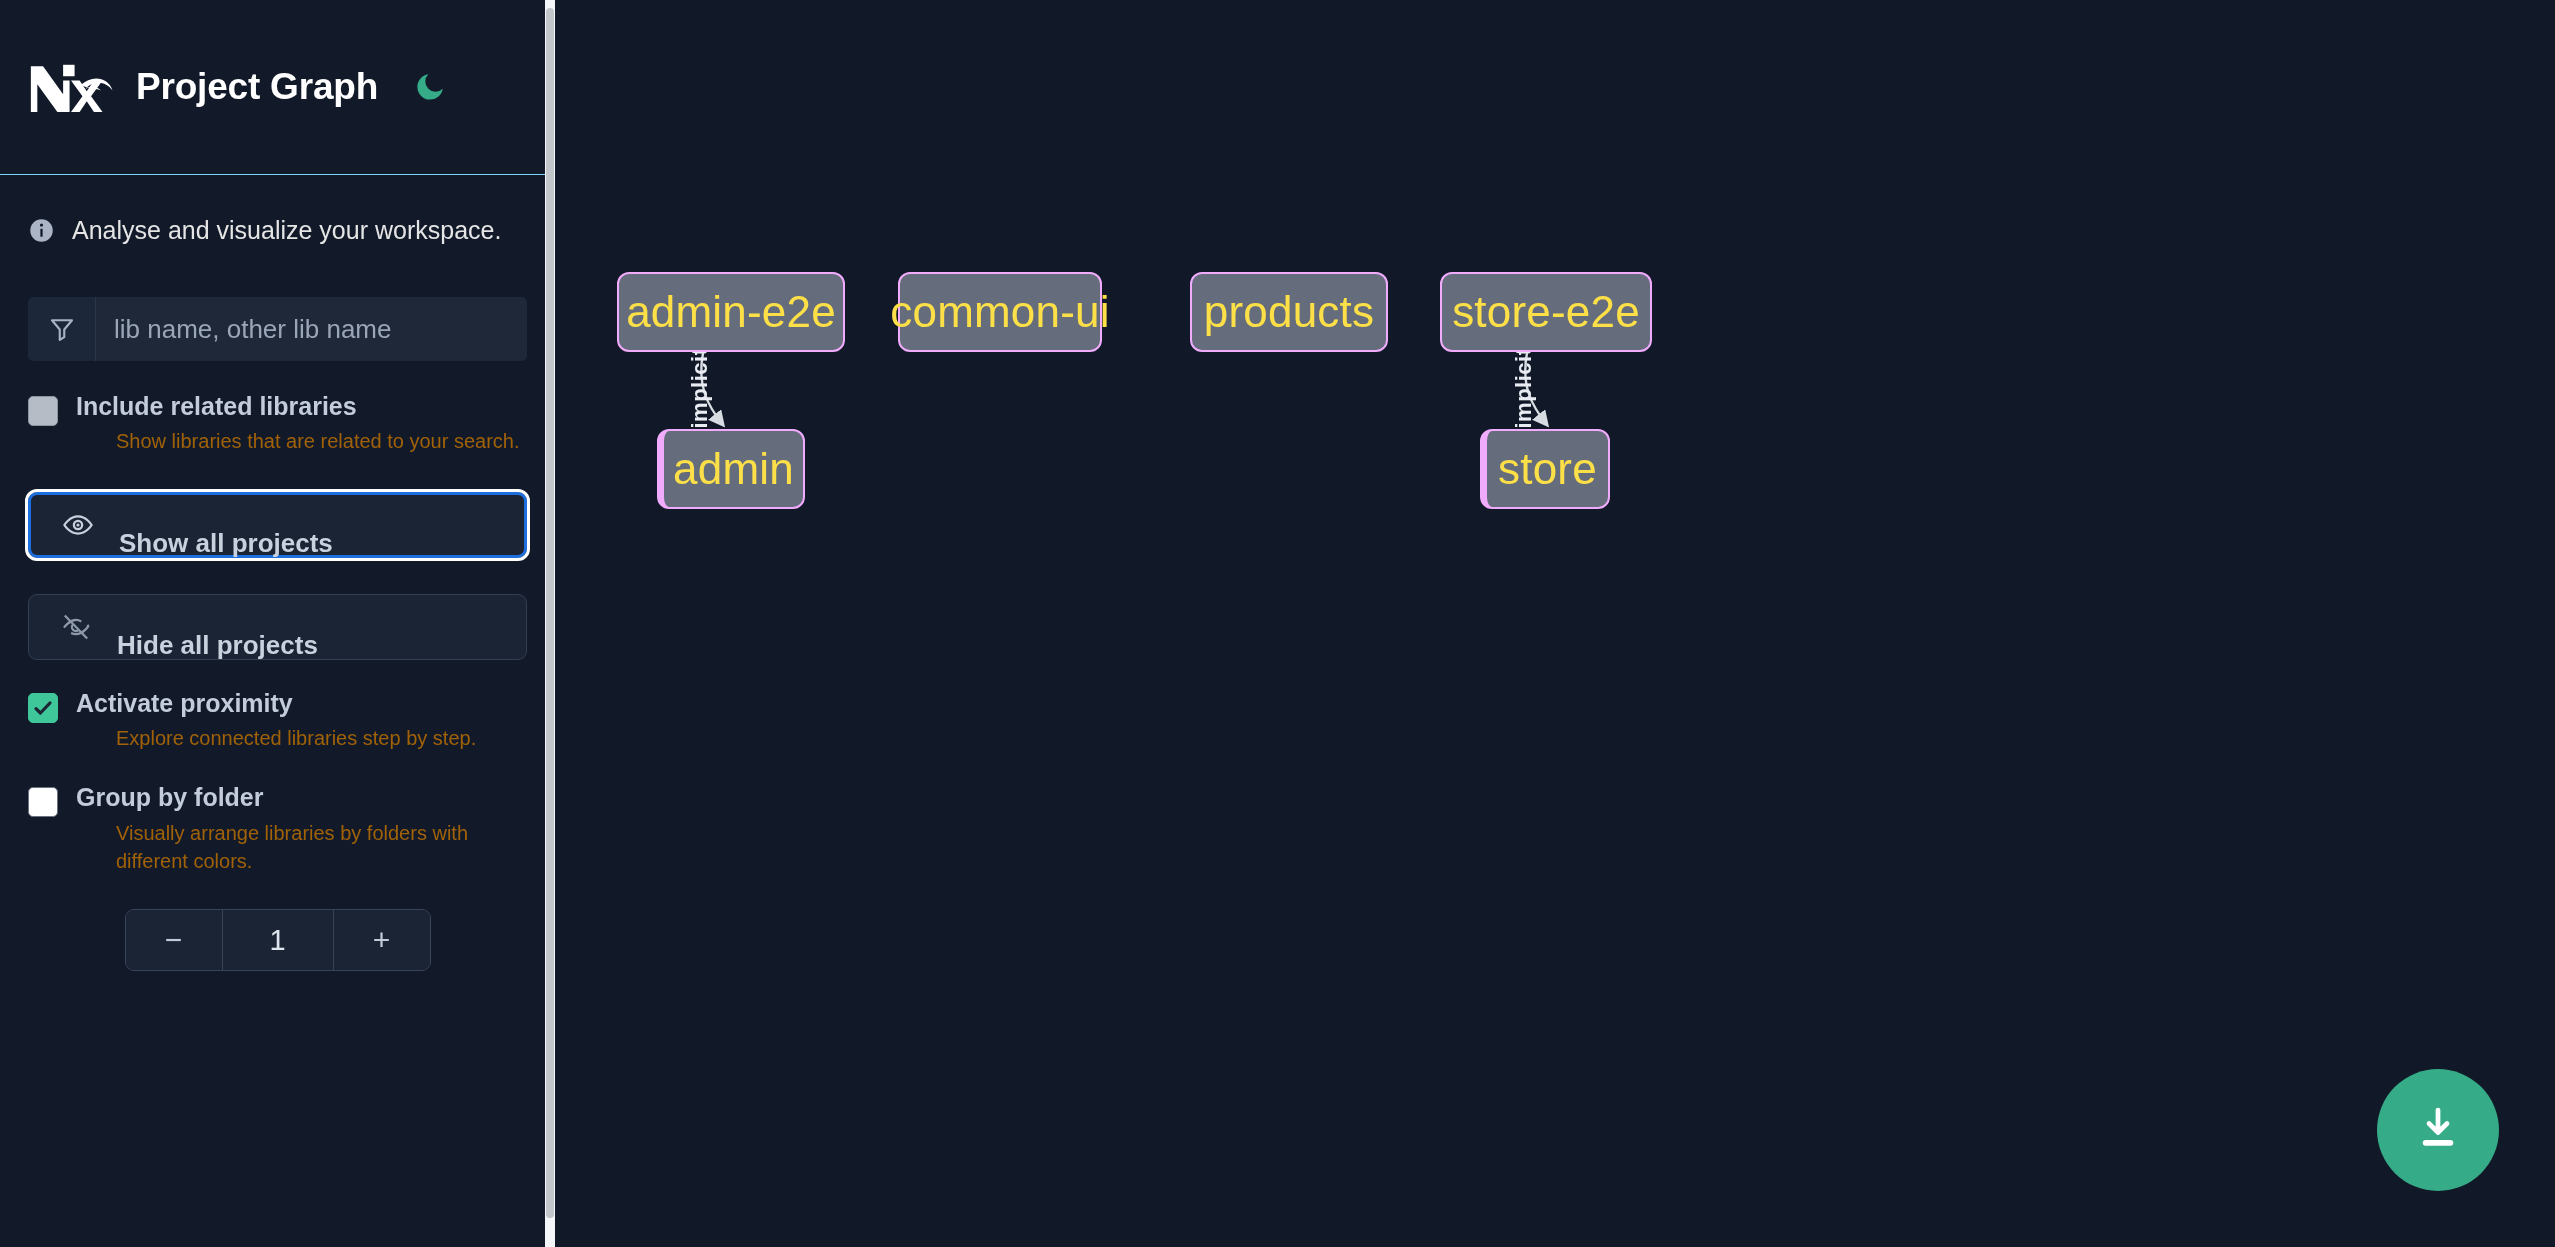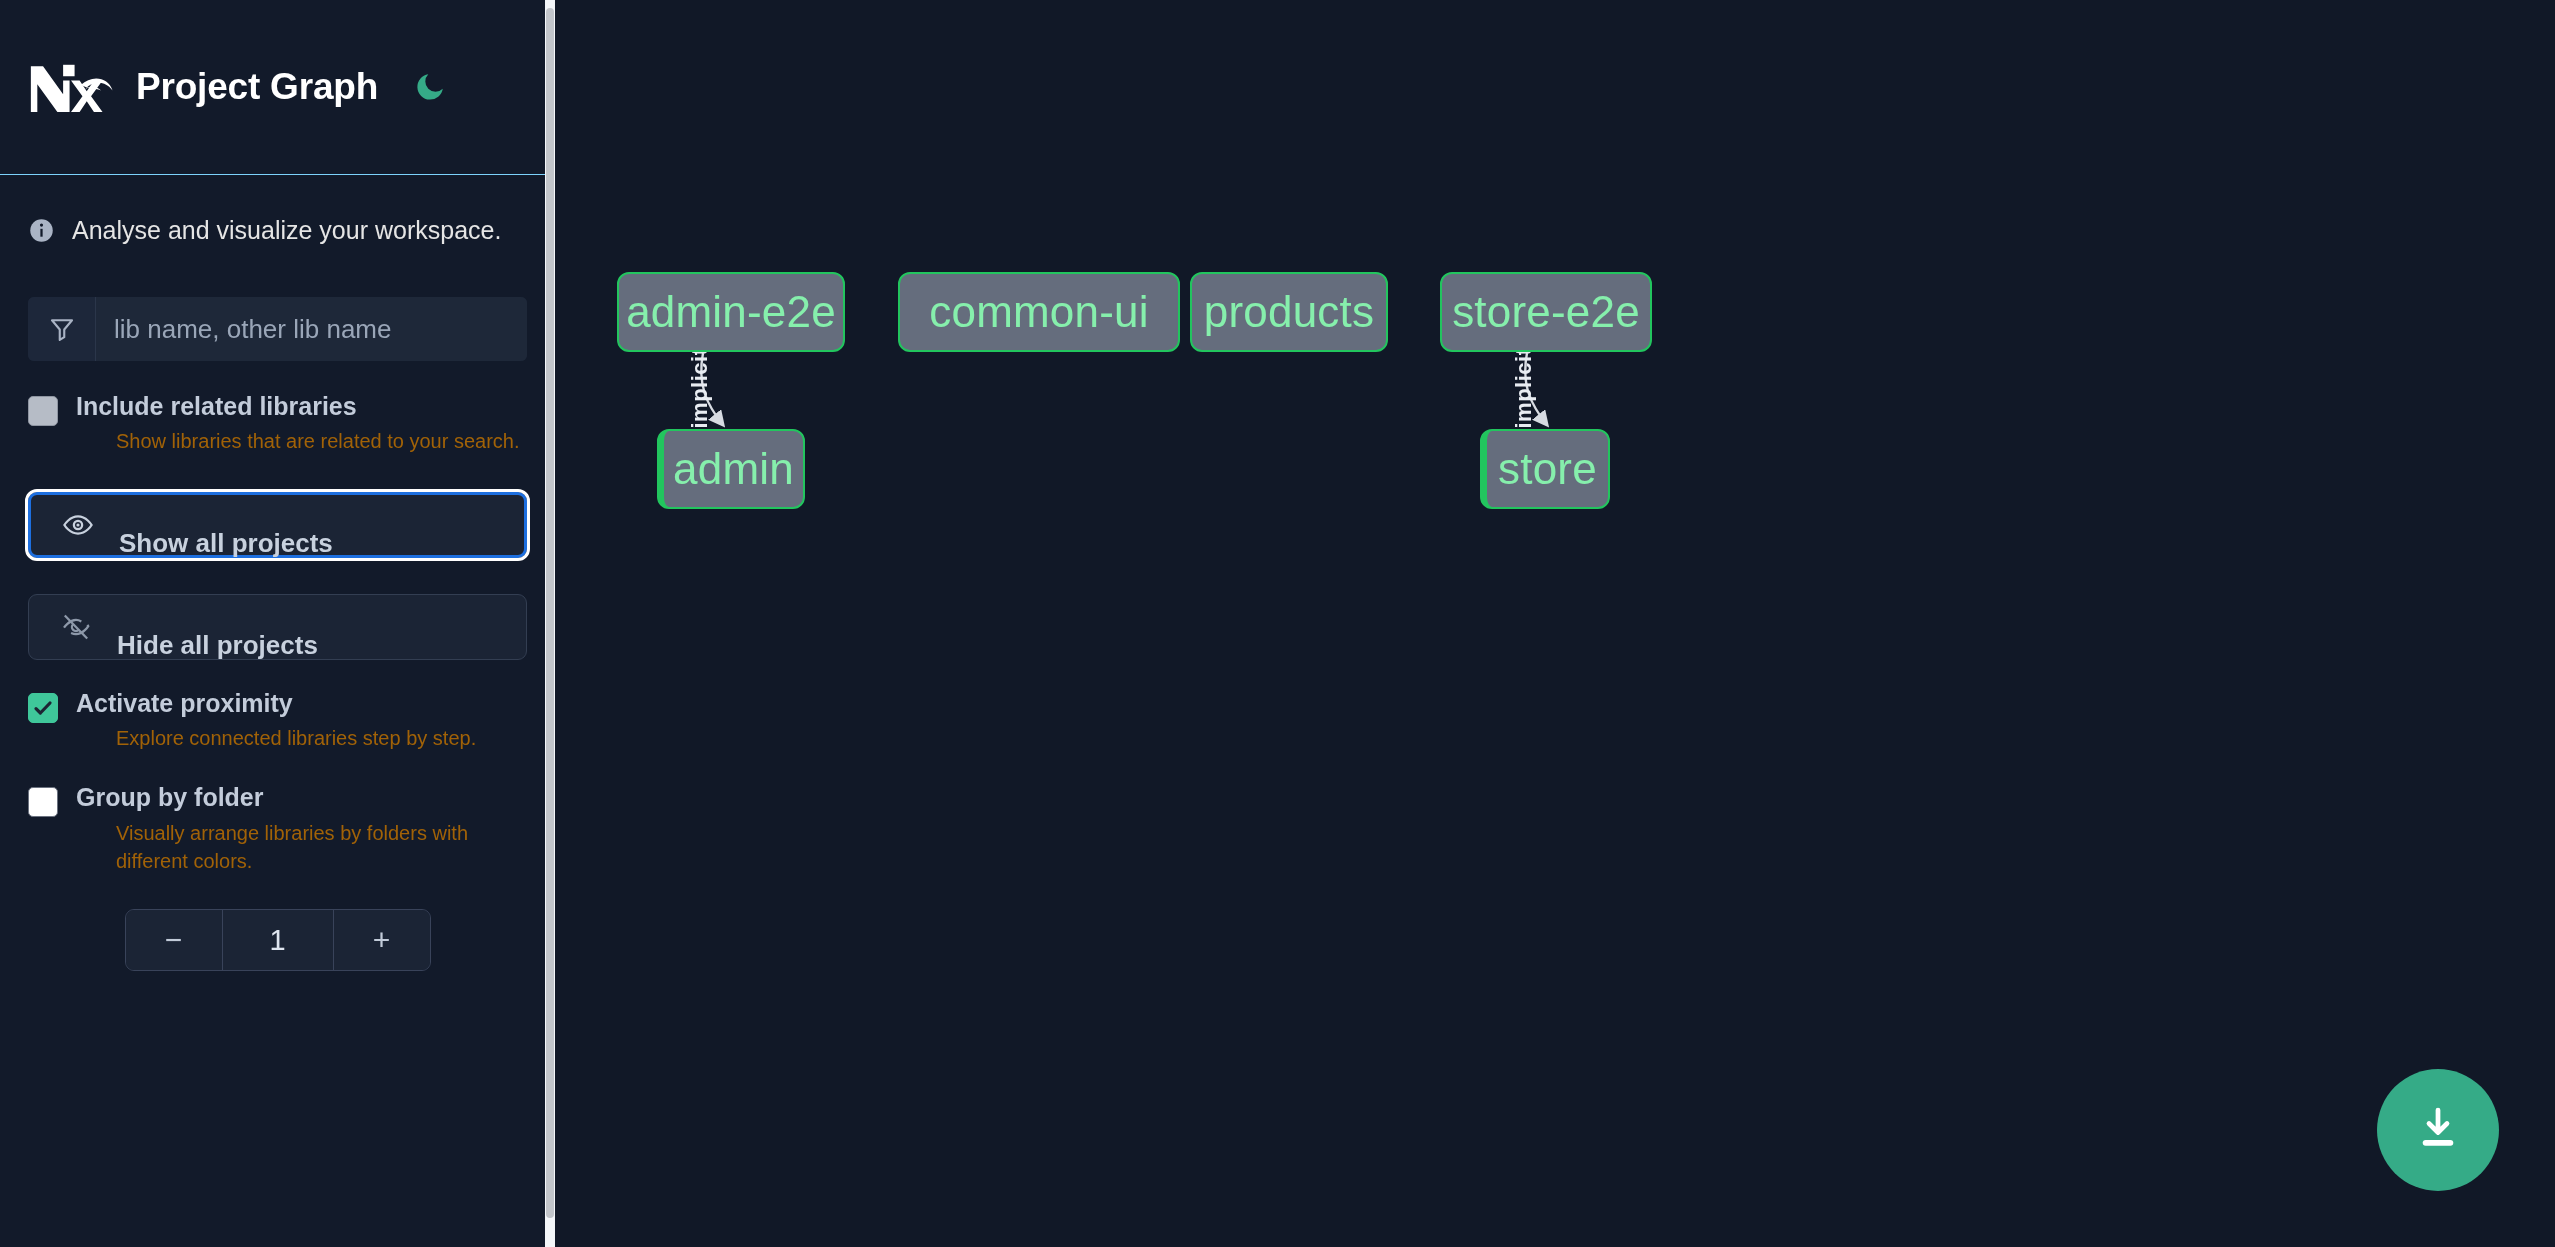--- a/index.html
+++ b/index.html
@@ -233,26 +233,26 @@
     position: relative;
     flex: 1 1 auto;
     height: 1247px;
     background: #111827;
     overflow: hidden;
   }
 
   .node {
     position: absolute;
     background: #656d7d;
-    border: 2px solid #22c55e;
+    border: 2px solid #f0abfc;
     border-radius: 12px;
     display: flex;
     align-items: center;
     justify-content: center;
-    color: #86efac;
+    color: #fde047;
     font-size: 44px;
     letter-spacing: 0.2px;
     cursor: pointer;
     white-space: nowrap;
   }
   .node.accent { border-left-width: 7px; }
 
   .edge-label {
     position: absolute;
     color: #e8ecf2;
@@ -398,21 +398,21 @@
 
       <path d="M 148 353 C 142 385, 152 405, 168 425" fill="none" stroke="#d7dbe2" stroke-width="2.4" marker-end="url(#arrow)"></path>
 
       <path d="M 972 353 C 966 385, 976 405, 992 425" fill="none" stroke="#d7dbe2" stroke-width="2.4" marker-end="url(#arrow)"></path>
     </svg>
 
     <div class="edge-label" style="left:104px; top:375px; transform:rotate(-90deg);">implicit</div>
     <div class="edge-label" style="left:928px; top:375px; transform:rotate(-90deg);">implicit</div>
 
     <div class="node" style="left:62px;  top:272px; width:228px; height:80px;">admin-e2e</div>
-    <div class="node" style="left:343px; top:272px; width:282px; height:80px;">common-ui</div>
+    <div class="node" style="left:343px; top:272px; width:204px; height:80px;">common-ui</div>
     <div class="node" style="left:635px; top:272px; width:198px; height:80px;">products</div>
     <div class="node" style="left:885px; top:272px; width:212px; height:80px;">store-e2e</div>
     <div class="node accent" style="left:102px; top:429px; width:148px; height:80px;">admin</div>
     <div class="node accent" style="left:925px; top:429px; width:130px; height:80px;">store</div>
 
     <div class="fab">
       <span>
         <svg viewBox="0 0 24 24" width="54" height="54">
           <path fill="none" stroke="#ffffff" stroke-width="2.1" stroke-linecap="round" stroke-linejoin="round" d="M12 4v10m0 0l-4-4m4 4l4-4"></path>
           <line x1="6.5" y1="18.6" x2="17.5" y2="18.6" stroke="#ffffff" stroke-width="2.6" stroke-linecap="round"></line>

